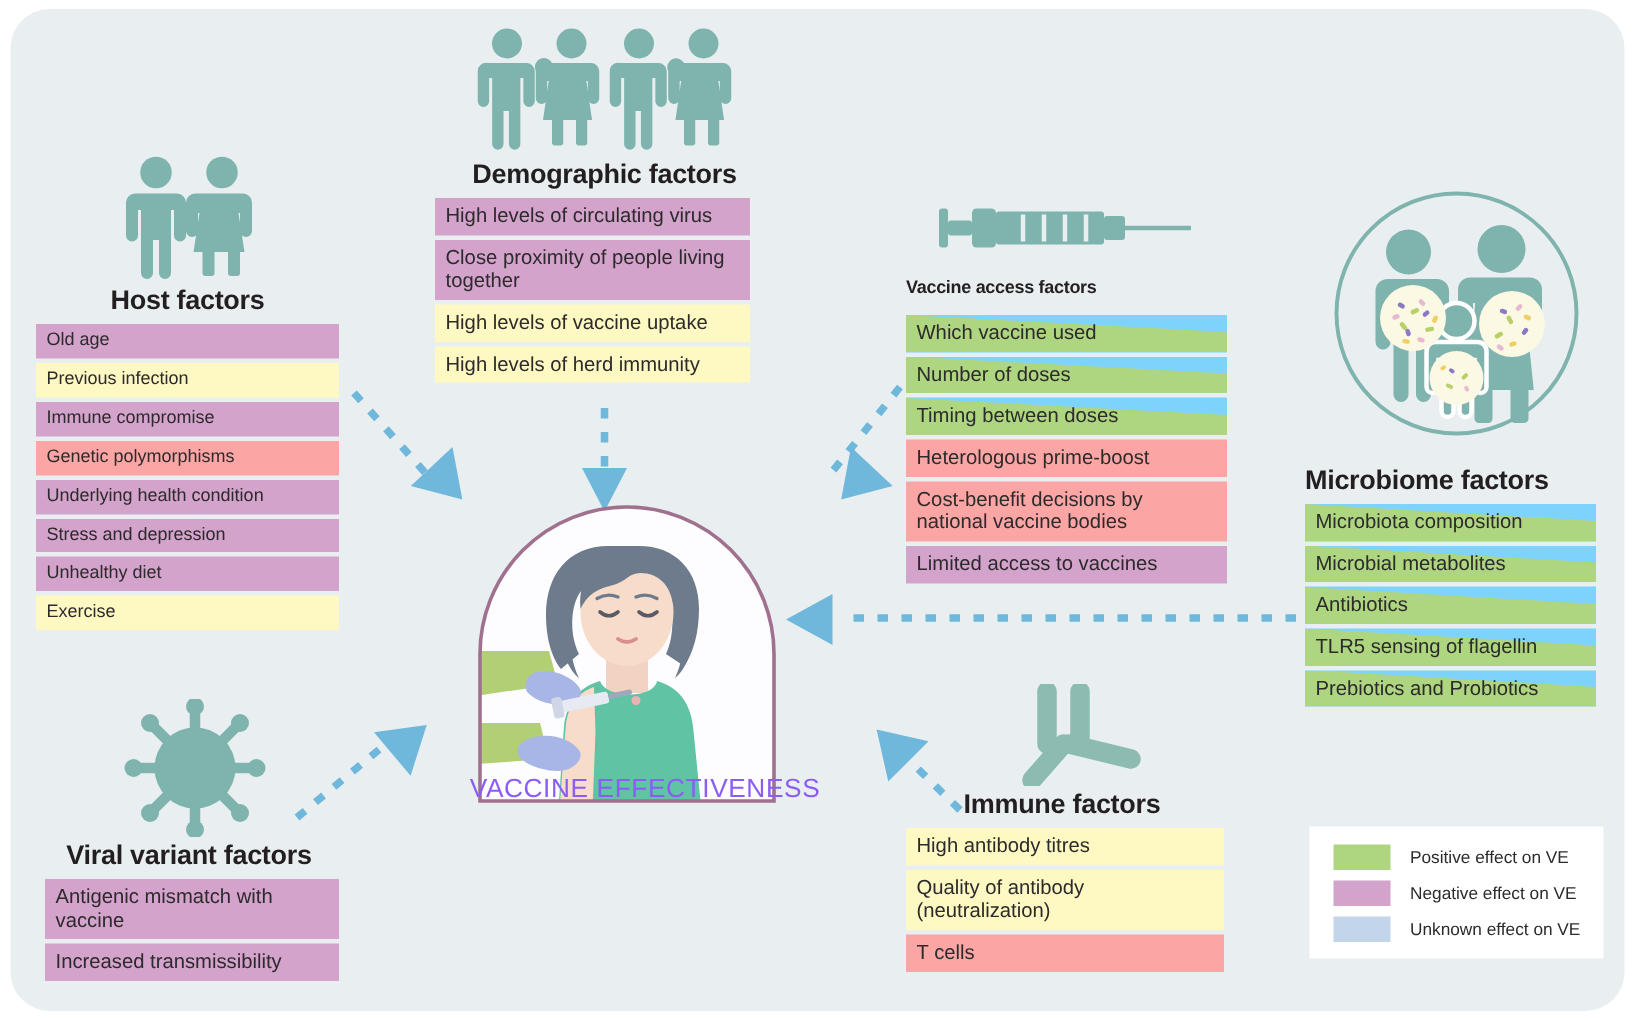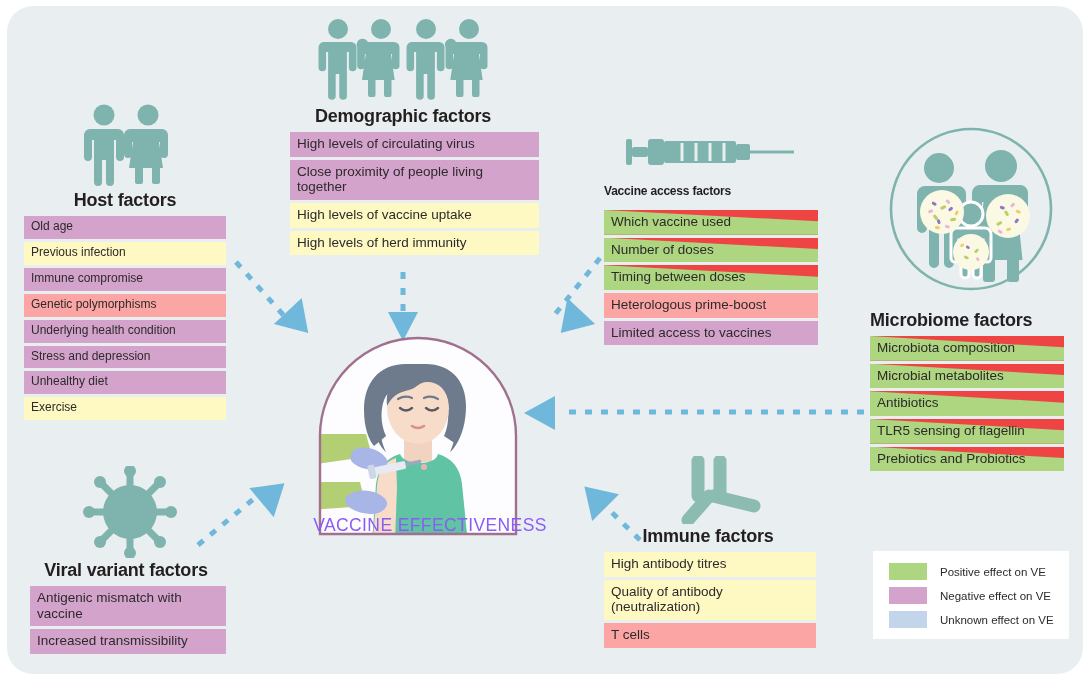--- a/index.html
+++ b/index.html
@@ -49,21 +49,21 @@
   .item .txt {
     position: relative;
     z-index: 2;
     padding: 4px 7px 5px 7px;
     width: 100%;
   }
   .item.pos  { background: #fef9c3; }
   .item.neg  { background: #d4a3cc; }
   .item.unk  { background: #fca5a5; }
   
-  .item.mix  { background: #ef4444; }
+  .item.mix  { background: #7dd3fc; }
   .item.mix::before {
     content: "";
     position: absolute; inset: 0;
     background: #aed57f;
     clip-path: polygon(0 0, 0 100%, 100% 100%, 100% 46%);
     z-index: 1;
   }
 
   
   .icon { position: absolute; }
@@ -171,21 +171,21 @@
         <rect x="66" y="60" width="7.5" height="19" rx="2"></rect>
         <circle cx="108" cy="11" r="10"></circle>
         <path d="M95 24h26a5.5 5.5 0 0 1 5.5 5.5v20a3.8 3.8 0 0 1-7.6 0V34h-2v44a3.8 3.8 0 0 1-7.6 0V56h-3.6v22a3.8 3.8 0 0 1-7.6 0V34h-2v15.5a3.8 3.8 0 0 1-7.6 0v-20A5.5 5.5 0 0 1 95 24z"></path>
         <circle cx="151" cy="11" r="10"></circle>
         <path d="M138 24h26a5.5 5.5 0 0 1 5.5 5.5v18a3.8 3.8 0 0 1-7.6 0V36h-1l3.8 26h-32.4l3.8-26h-1v11.5a3.8 3.8 0 0 1-7.6 0v-18A5.5 5.5 0 0 1 138 24z"></path>
         <rect x="138" y="60" width="7.5" height="19" rx="2"></rect>
         <rect x="154" y="60" width="7.5" height="19" rx="2"></rect>
       </g>
     </svg>
     <div class="grp-title" style="position:absolute; left:0; top:88px; width:226px; text-align:center; font-size:18px;">Demographic factors</div>
-    <div class="items" style="position:absolute; left:0; top:114px; width:249px; font-size:13.5px;">
+    <div class="items" style="position:absolute; left:0; top:114px; width:210px; font-size:13.5px;">
       <div class="item neg">
           <span class="txt">High levels of circulating virus</span>
         </div>
       <div class="item neg">
           <span class="txt">Close proximity of people living together</span>
         </div>
       <div class="item pos">
           <span class="txt">High levels of vaccine uptake</span>
         </div>
       <div class="item pos">
@@ -217,20 +217,23 @@
           <span class="txt">Which vaccine used</span>
         </div>
       <div class="item mix">
           <span class="txt">Number of doses</span>
         </div>
       <div class="item mix">
           <span class="txt">Timing between doses</span>
         </div>
       <div class="item unk">
           <span class="txt">Heterologous prime-boost</span>
+        </div>
+      <div class="item unk">
+          <span class="txt">Cost-benefit decisions by national vaccine bodies</span>
         </div>
       <div class="item neg">
           <span class="txt">Limited access to vaccines</span>
         </div>
     </div>
   </div>
 
   <div class="group" style="left:870px; top:126px; width:200px;">
     <svg class="icon" style="left:18px; top:0; width:166px; height:166px;" viewBox="0 0 166 166">
       <circle cx="83" cy="83" r="80" class="teal-s" stroke-width="2.6"></circle>

